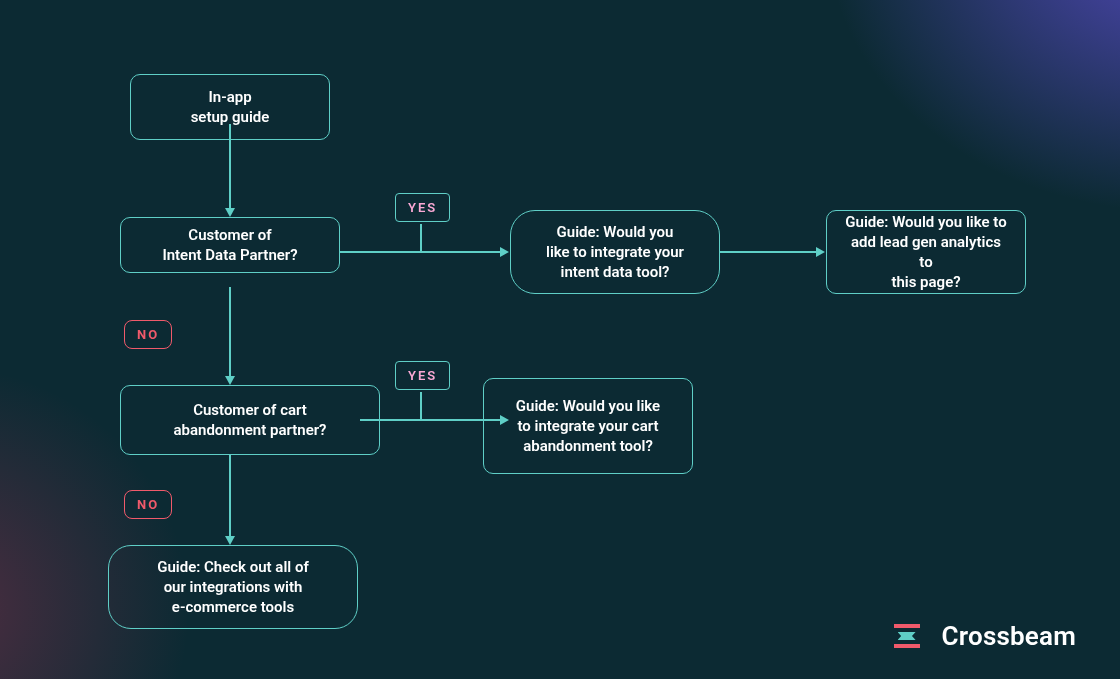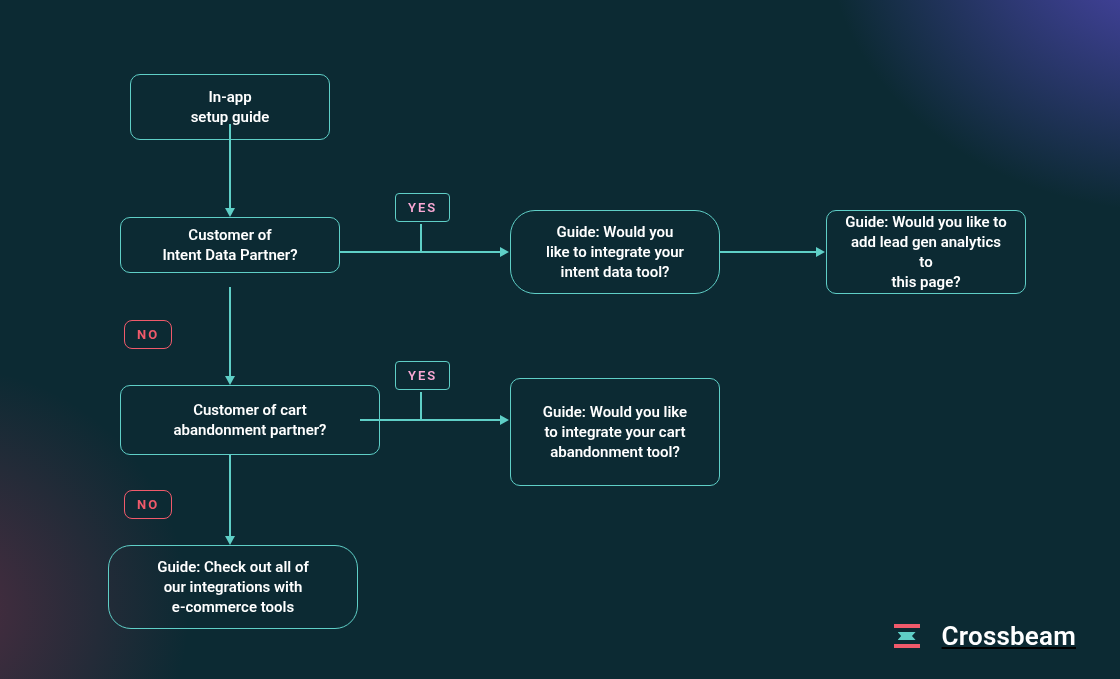--- a/index.html
+++ b/index.html
@@ -68,21 +68,20 @@
     border-bottom:5.5px solid transparent;
     border-left:9px solid #5fcfc7;
   }
   .logo{
     position:absolute;
     right:44px;
     bottom:28px;
     display:flex;
     align-items:center;
     gap:22px;
-    text-decoration:underline;
   }
   .logo-mark{
     position:relative;
     width:26px;
     height:26px;
   }
   .logo-mark .bar{
     position:absolute;
     left:0;right:0;
     height:4px;
@@ -103,21 +102,21 @@
   }
 </style>
 </head>
 <body>
 
 <div class="box" style="left:130px;top:74px;width:200px;height:66px;">In-app<br>setup guide</div>
 <div class="box" style="left:120px;top:217px;width:220px;height:56px;">Customer of<br>Intent Data Partner?</div>
 <div class="box" style="left:510px;top:210px;width:210px;height:84px;border-radius:25px;">Guide: Would you<br>like to integrate your<br>intent data tool?</div>
 <div class="box" style="left:826px;top:210px;width:200px;height:84px;">Guide: Would you like to<br>add lead gen analytics to<br>this page?</div>
 <div class="box" style="left:120px;top:385px;width:260px;height:70px;">Customer of cart<br>abandonment partner?</div>
-<div class="box" style="left:510px;top:378px;width:210px;height:108px;">Guide: Would you like<br>to integrate your cart<br>abandonment tool?</div>
+<div class="box" style="left:483px;top:378px;width:210px;height:96px;">Guide: Would you like<br>to integrate your cart<br>abandonment tool?</div>
 <div class="box" style="left:108px;top:545px;width:250px;height:84px;border-radius:23px;">Guide: Check out all of<br>our integrations with<br>e-commerce tools</div>
 
 <div class="label-yes" style="left:395px;top:193px;">YES</div>
 <div class="label-yes" style="left:395px;top:361px;">YES</div>
 <div class="label-no" style="left:124px;top:320px;">NO</div>
 <div class="label-no" style="left:124px;top:490px;">NO</div>
 
 <div class="connector" style="left:229px;top:124px;width:2px;height:84px;"></div>
 <div class="arrow-down" style="left:224.5px;top:208px;"></div>
 

